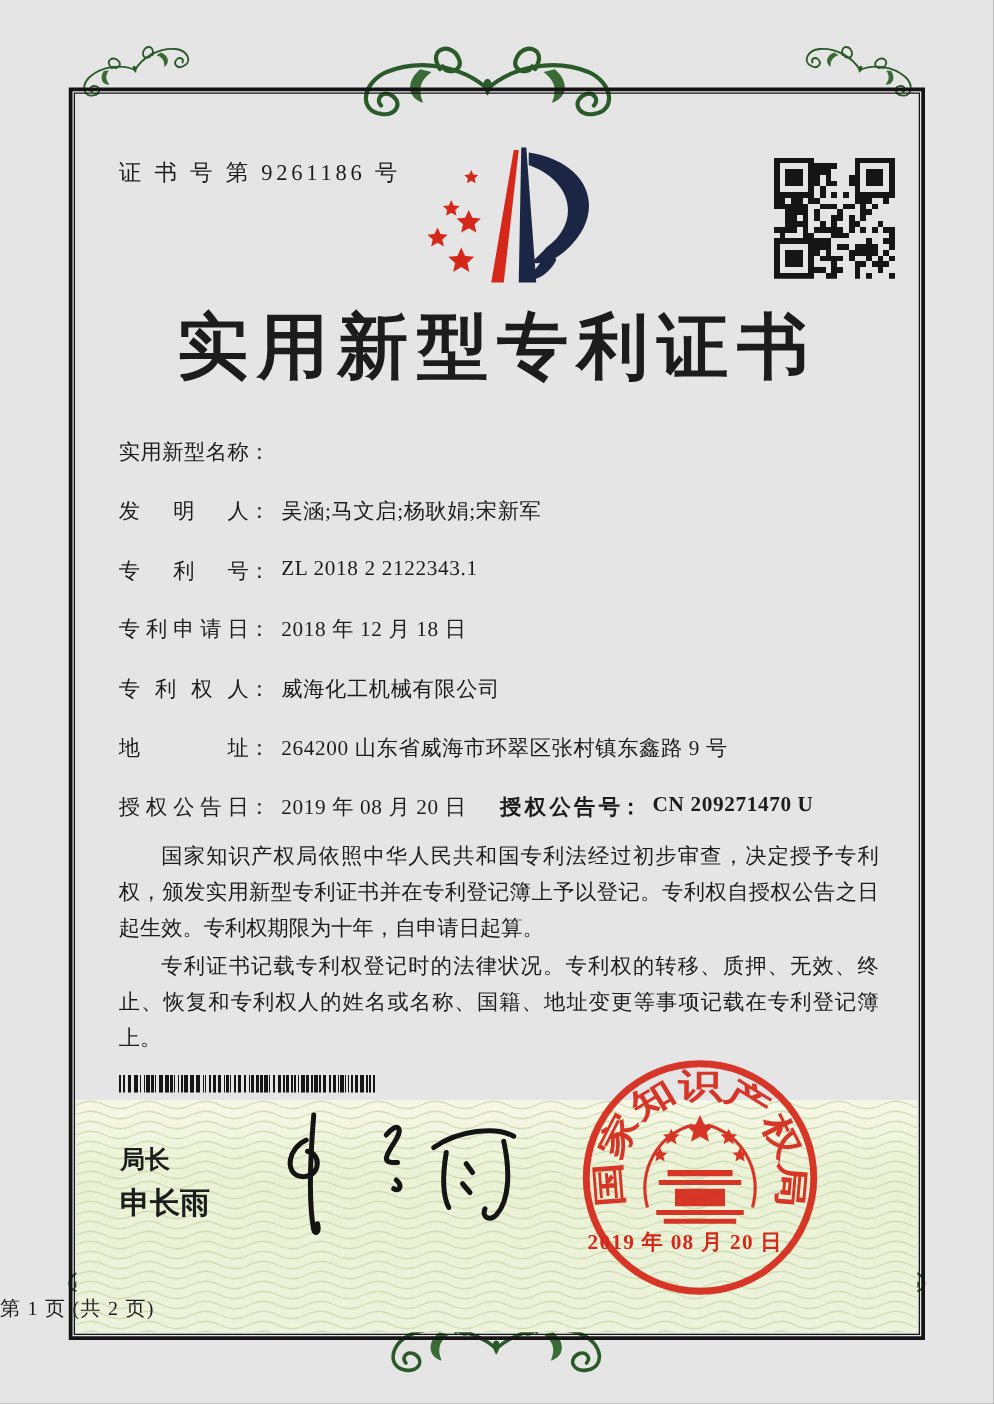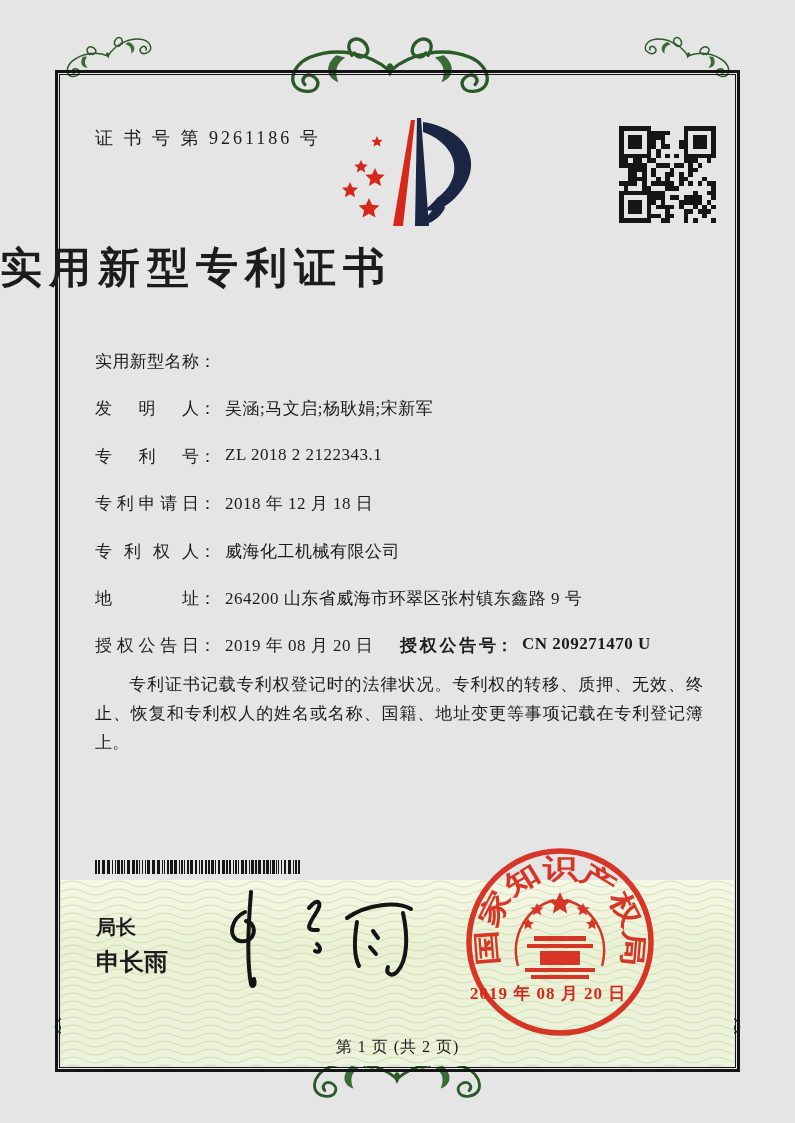--- a/index.html
+++ b/index.html
@@ -3,41 +3,41 @@
 <meta charset="utf-8">
 <style>
   html,body{margin:0;padding:0;background:#888;}
   .page{position:relative;width:795px;height:1123px;background:#e5e5e5;overflow:hidden;
         font-family:"Liberation Serif","DejaVu Serif",serif;color:#1c1c1c;margin:0 auto;}
   .outer-border{position:absolute;left:55px;top:70px;width:679px;height:996px;border:3px solid #141414;}
   .inner-border{position:absolute;inset:1px;border:1.5px solid #141414;}
   .cert-no{position:absolute;left:95px;top:126px;font-size:18px;letter-spacing:3px;}
   .logo{position:absolute;left:323px;top:108px;width:168px;height:138px;}
   .qr{position:absolute;left:619px;top:126px;width:97px;height:97px;}
-  .title{position:absolute;left:0;right:0;top:240px;font-size:42px;font-weight:bold;letter-spacing:7px;}
+  .title{position:absolute;left:0;right:0;top:240px;text-align:center;font-size:57px;font-weight:bold;letter-spacing:7px;}
   .fields{position:absolute;left:95px;top:350px;width:610px;font-size:17px;}
   .frow{height:47.4px;display:flex;align-items:flex-start;position:relative;}
   .flabel{display:inline-block;width:104px;text-align:justify;text-align-last:justify;white-space:nowrap;}
   .fcolon{display:inline-block;}
   .fvalue{margin-left:9px;letter-spacing:0.5px;white-space:nowrap;}
   .fgroup2{position:absolute;left:305px;top:0;display:flex;font-weight:bold;}
   .fgroup2 .flabel{width:96px;}
   .body-text{position:absolute;left:95px;width:608px;top:670px;font-size:17px;line-height:1.72;text-align:justify;}
   .body-text p{margin:0;text-indent:2em;}
   .barcode{position:absolute;left:95px;top:860px;width:205px;height:14px;}
   .band{position:absolute;left:61px;top:880px;width:673px;height:186px;}
   .sig-title{position:absolute;left:96px;top:914px;font-size:20px;font-weight:bold;
              font-family:"Liberation Sans","DejaVu Sans",sans-serif;}
   .sig-name{position:absolute;left:96px;top:946px;font-size:24px;font-weight:bold;
             font-family:"Liberation Sans","DejaVu Sans",sans-serif;text-align:right;}
   .signature{position:absolute;left:205px;top:886px;width:220px;height:108px;}
   .seal{position:absolute;left:460px;top:842px;width:200px;height:200px;}
   .seal-date{position:absolute;left:470px;top:982px;width:195px;font-size:17px;font-weight:bold;
              color:#d6281a;letter-spacing:1px;white-space:nowrap;}
-  .footer-page{position:absolute;left:0;right:0;top:1037px;text-align:center;font-size:16px;letter-spacing:1px;}
+  .footer-page{position:absolute;left:0;right:0;top:1037px;text-align:left;font-size:16px;letter-spacing:1px;}
   .back-note{position:absolute;left:0;right:0;top:1085px;text-align:center;font-size:16px;letter-spacing:2px;}
   .ornaments{position:absolute;left:0;top:0;width:795px;height:1123px;pointer-events:none;}
 </style>
 </head>
 <body>
 
 <div class="page">
 
   <svg class="ornaments" aria-hidden="true">
     <defs>
@@ -373,20 +373,21 @@
       <span class="fvalue">2019 年 08 月 20 日</span>
       <span class="fgroup2">
         <span class="flabel">授权公告号</span>
           <span class="fcolon">：</span>
         <span class="fvalue">CN 209271470 U</span>
       </span>
     </div>
   </div>
 
   <div class="body-text">
+    <p>国家知识产权局依照中华人民共和国专利法经过初步审查，决定授予专利权，颁发实用新型专利证书并在专利登记簿上予以登记。专利权自授权公告之日起生效。专利权期限为十年，自申请日起算。</p>
     <p>专利证书记载专利权登记时的法律状况。专利权的转移、质押、无效、终止、恢复和专利权人的姓名或名称、国籍、地址变更等事项记载在专利登记簿上。</p>
   </div>
 
   <div class="barcode" id="bcbox"><svg width="205" height="14" shape-rendering="crispEdges">
         <rect x="0" y="0" width="2" height="14" fill="#151515"></rect>
         <rect x="3" y="0" width="2" height="14" fill="#151515"></rect>
         <rect x="7" y="0" width="3" height="14" fill="#151515"></rect>
         <rect x="12" y="0" width="3" height="14" fill="#151515"></rect>
         <rect x="17" y="0" width="1" height="14" fill="#151515"></rect>
         <rect x="20" y="0" width="1" height="14" fill="#151515"></rect>

